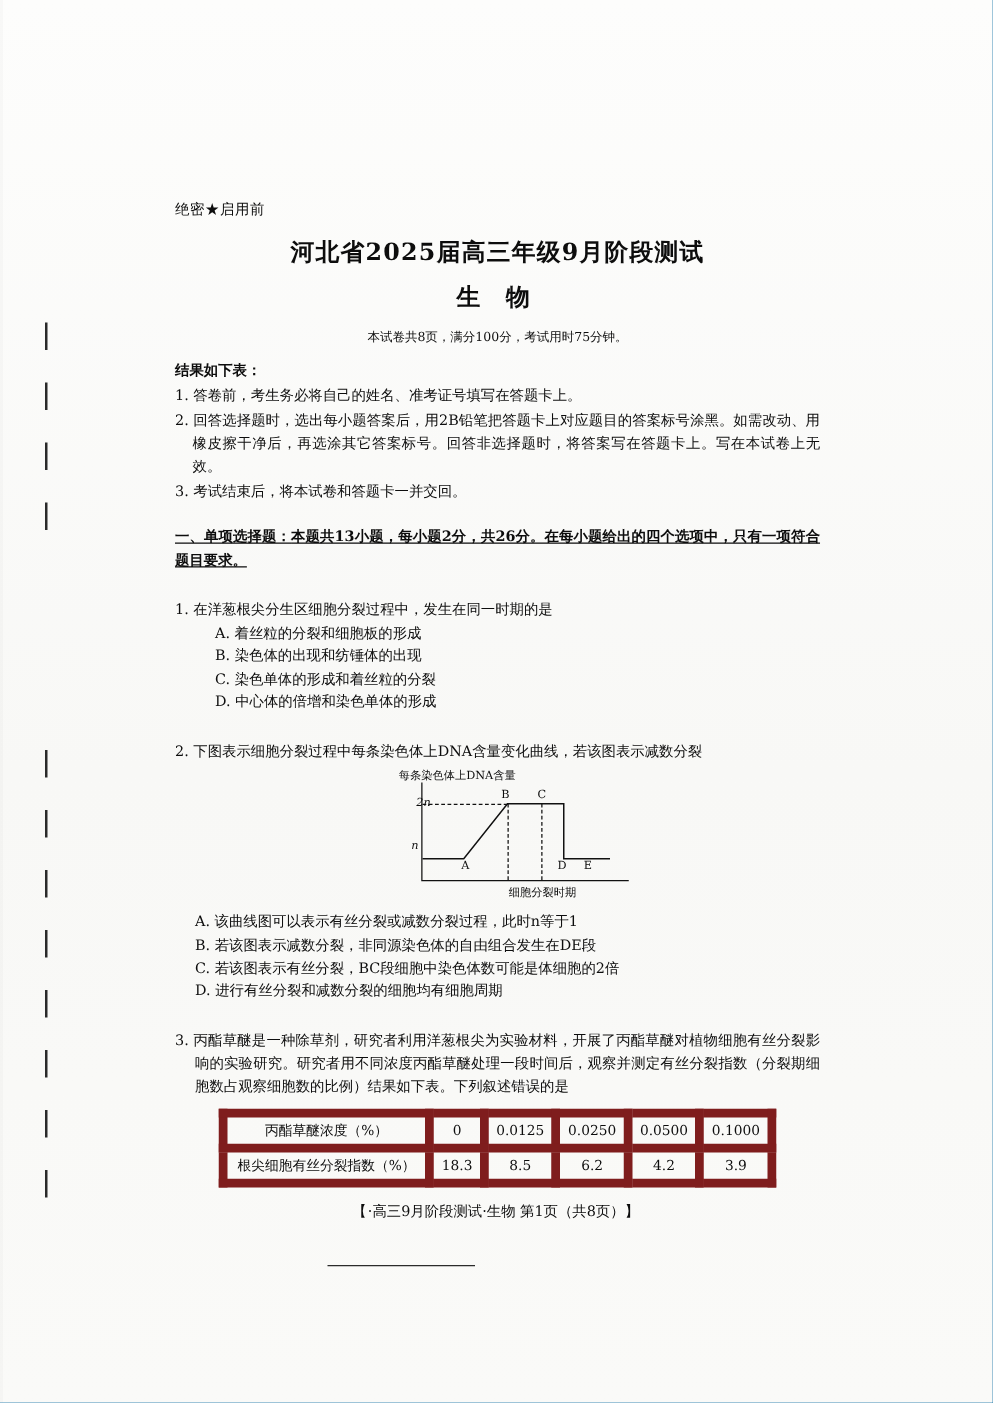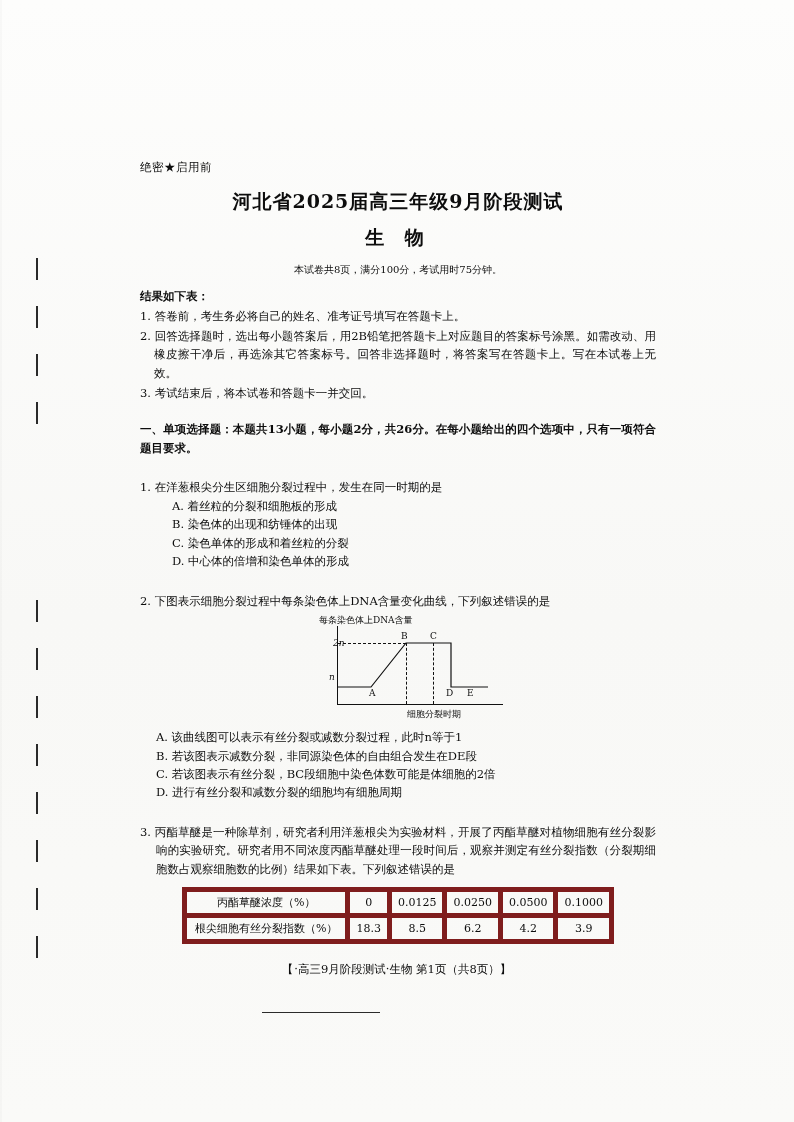--- a/index.html
+++ b/index.html
@@ -65,20 +65,21 @@
     margin-bottom:1px;
     text-align:justify;
   }
   .note-indent{ padding-left:14px; text-indent:-14px;}
   .section-head{
     font-size:11.5px;
     font-weight:bold;
     line-height:1.62;
     margin-top:18px;
     text-align:justify;
+    text-decoration:underline;
   }
   .q{
     font-size:11.5px;
     line-height:1.62;
     margin-top:21px;
     text-align:justify;
   }
   .q-stem{ padding-left:16px; text-indent:-16px;}
   .opt{
     font-size:11.5px;
@@ -117,21 +118,21 @@
   .vdash{position:absolute;border-left:1px dashed #111;width:0;}
   .lab{position:absolute;font-size:9px;}
   svg.curve{position:absolute;left:0;top:0;width:230px;height:108px;}
   
   table.data{
     border-collapse:collapse;
     margin:8px auto 2px auto;
     font-size:11px;
   }
   table.data td{
-    border:5px solid #7f1d1d;
+    border:7px solid #7f1d1d;
     padding:3px 6px;
     text-align:center;
     white-space:nowrap;
   }
   table.data td.rowhead{
     text-align:center;
     padding:3px 8px;
   }
   .footer{
     position:absolute;
@@ -199,21 +200,21 @@
       <span>1.</span>
       <span>在洋葱根尖分生区细胞分裂过程中，发生在同一时期的是</span>
     </div>
     <div class="opt">A. 着丝粒的分裂和细胞板的形成</div>
     <div class="opt">B. 染色体的出现和纺锤体的出现</div>
     <div class="opt">C. 染色单体的形成和着丝粒的分裂</div>
     <div class="opt">D. 中心体的倍增和染色单体的形成</div>
 
     <div class="q q-stem">
       <span>2.</span>
-      <span>下图表示细胞分裂过程中每条染色体上DNA含量变化曲线，下列叙述错误的是</span>
+      <span>下图表示细胞分裂过程中每条染色体上DNA含量变化曲线，若该图表示减数分裂</span>
     </div>
 
     <div class="figwrap">
       <div class="fig">
         <div class="fig-ylabel">每条染色体上DNA含量</div>
         <div class="axis-y"></div>
         <div class="axis-x"></div>
         <div class="tick2n">2n</div>
         <div class="tickn">n</div>
 

